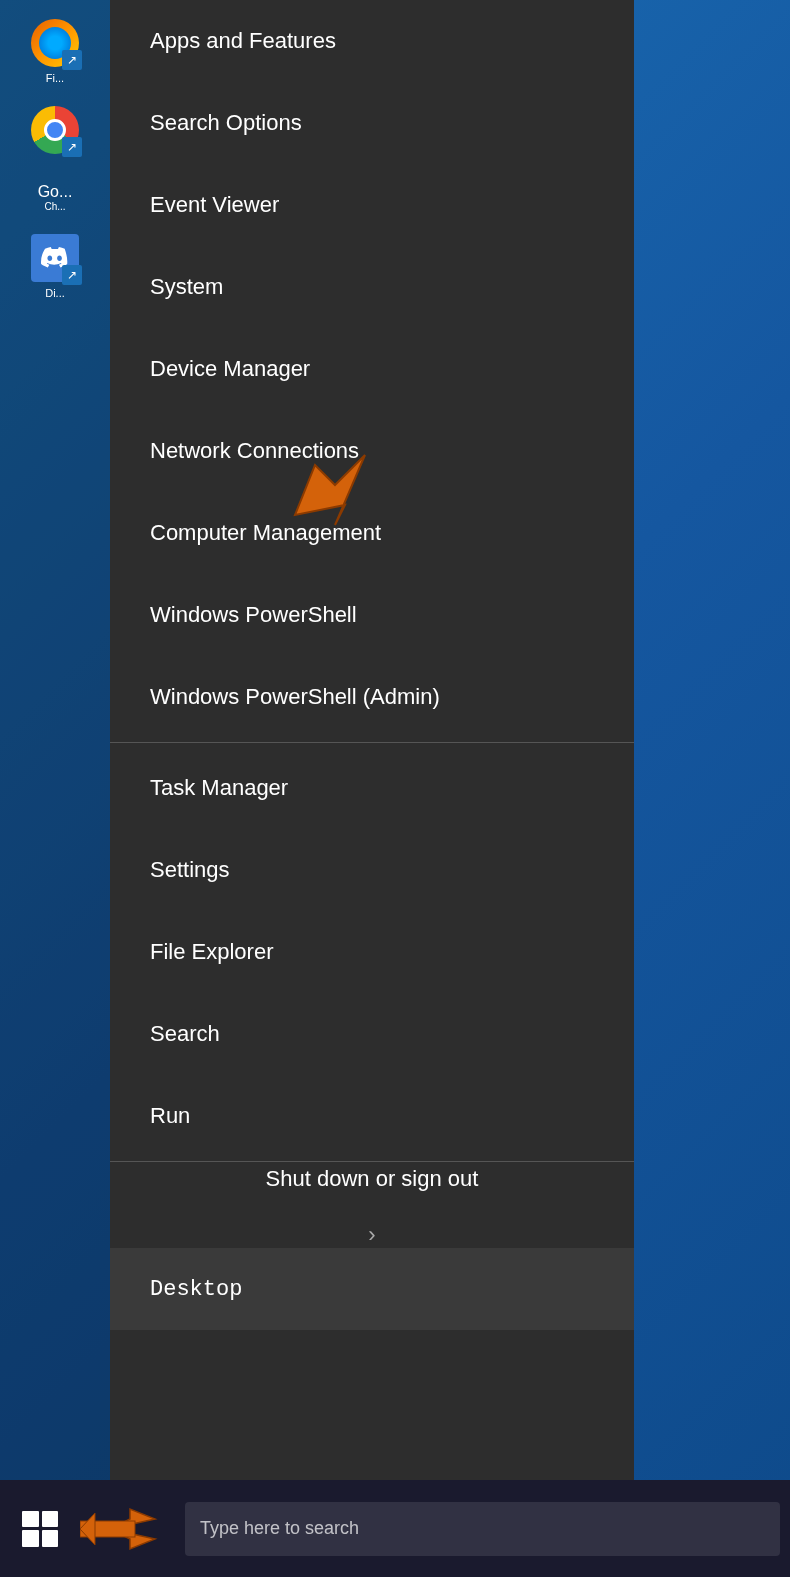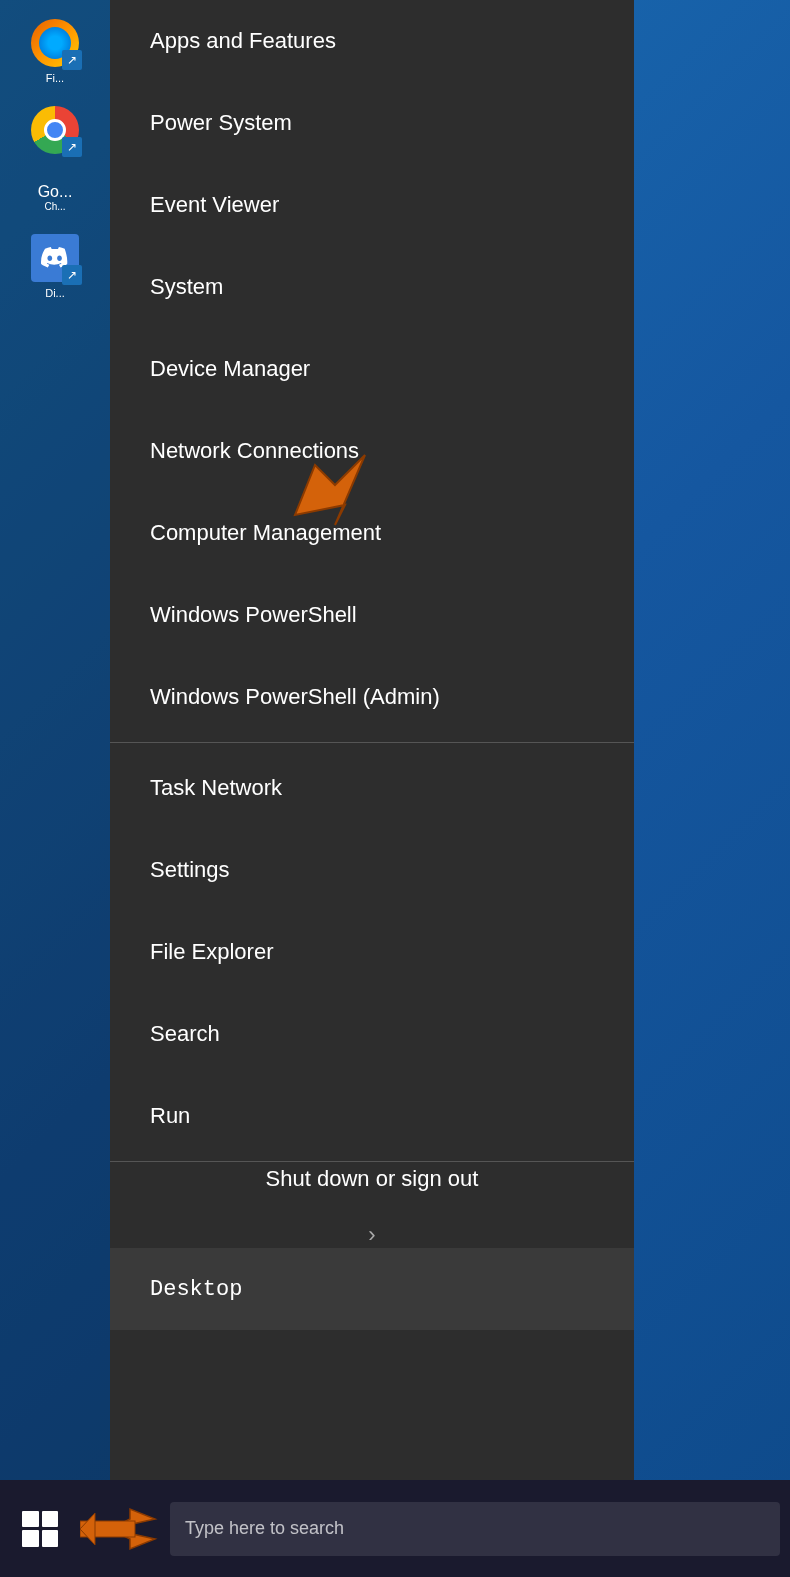--- a/index.html
+++ b/index.html
@@ -217,20 +217,21 @@
       flex: 1;
       height: 54px;
       background: rgba(255,255,255,0.1);
       border-radius: 4px;
       display: flex;
       align-items: center;
       padding: 0 15px;
       color: rgba(255,255,255,0.7);
       font-size: 18px;
       cursor: text;
+      margin-left: 15px;
     }
 
     
     .arrow-right-up {
       position: absolute;
       top: 430px;
       left: 270px;
       pointer-events: none;
     }
 
@@ -278,21 +279,21 @@
   </div>
 </div>
 
 <div class="context-menu">
 
   <div class="menu-item">
     <span>Apps and Features</span>
   </div>
 
   <div class="menu-item">
-    <span>Power System</span>
+    <span>Search Options</span>
   </div>
 
   <div class="menu-item">
     <span>Event Viewer</span>
   </div>
 
   <div class="menu-item">
     <span>System</span>
   </div>
 
@@ -313,21 +314,21 @@
     <span>Windows PowerShell</span>
   </div>
 
   <div class="menu-item">
     <span>Windows PowerShell (Admin)</span>
   </div>
 
   <div class="menu-divider"></div>
 
   <div class="menu-item">
-    <span>Task Network</span>
+    <span>Task Manager</span>
   </div>
 
   <div class="menu-item">
     <span>Settings</span>
   </div>
 
   <div class="menu-item">
     <span>File Explorer</span>
   </div>
 

